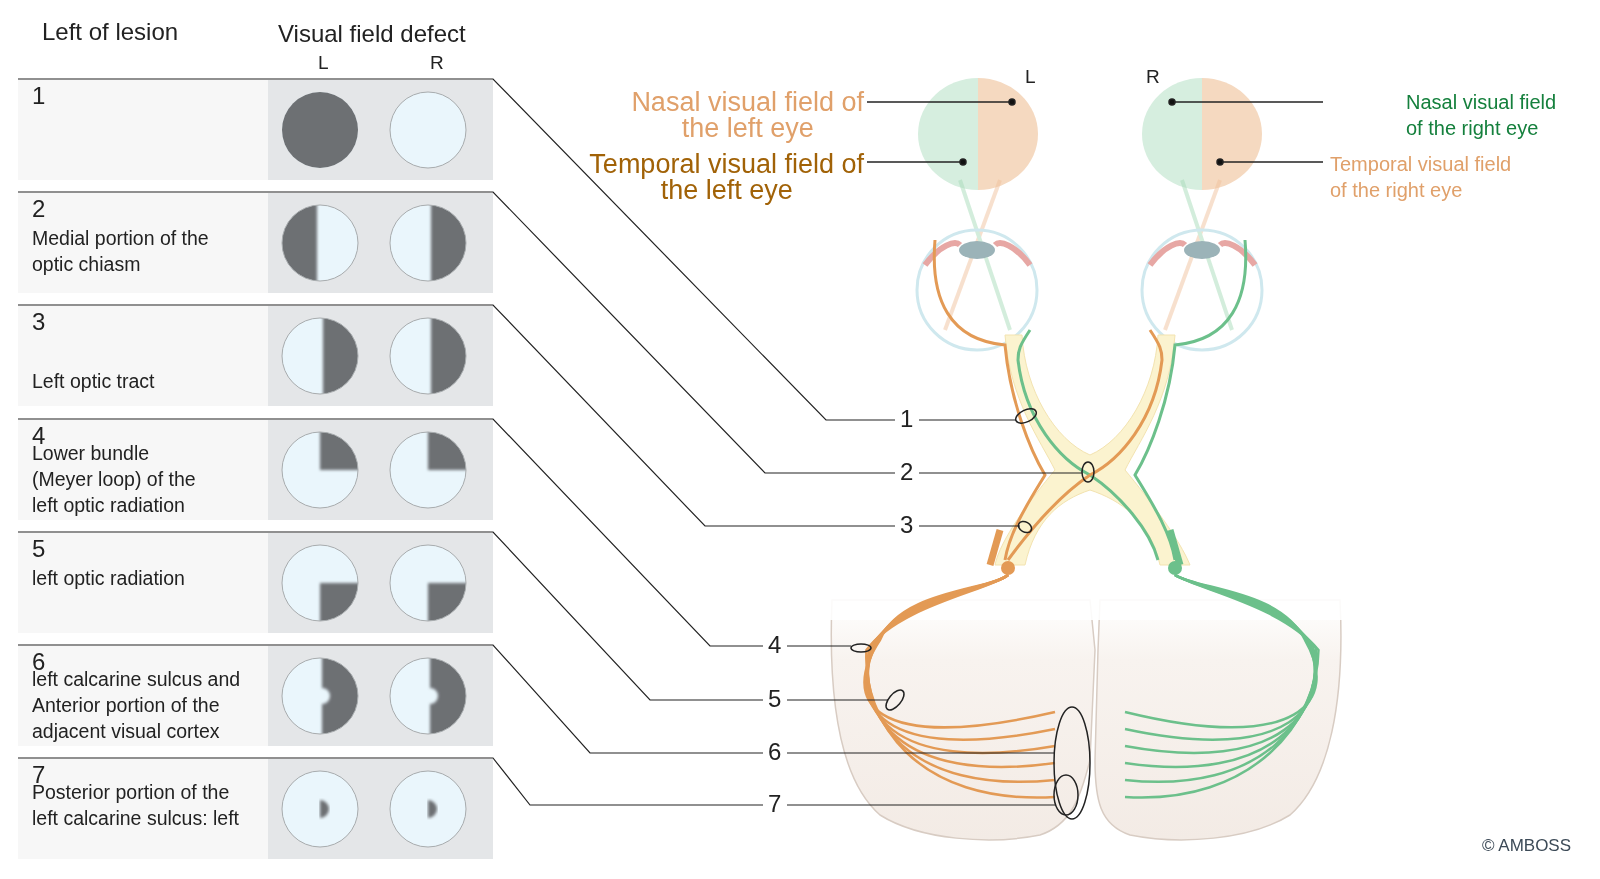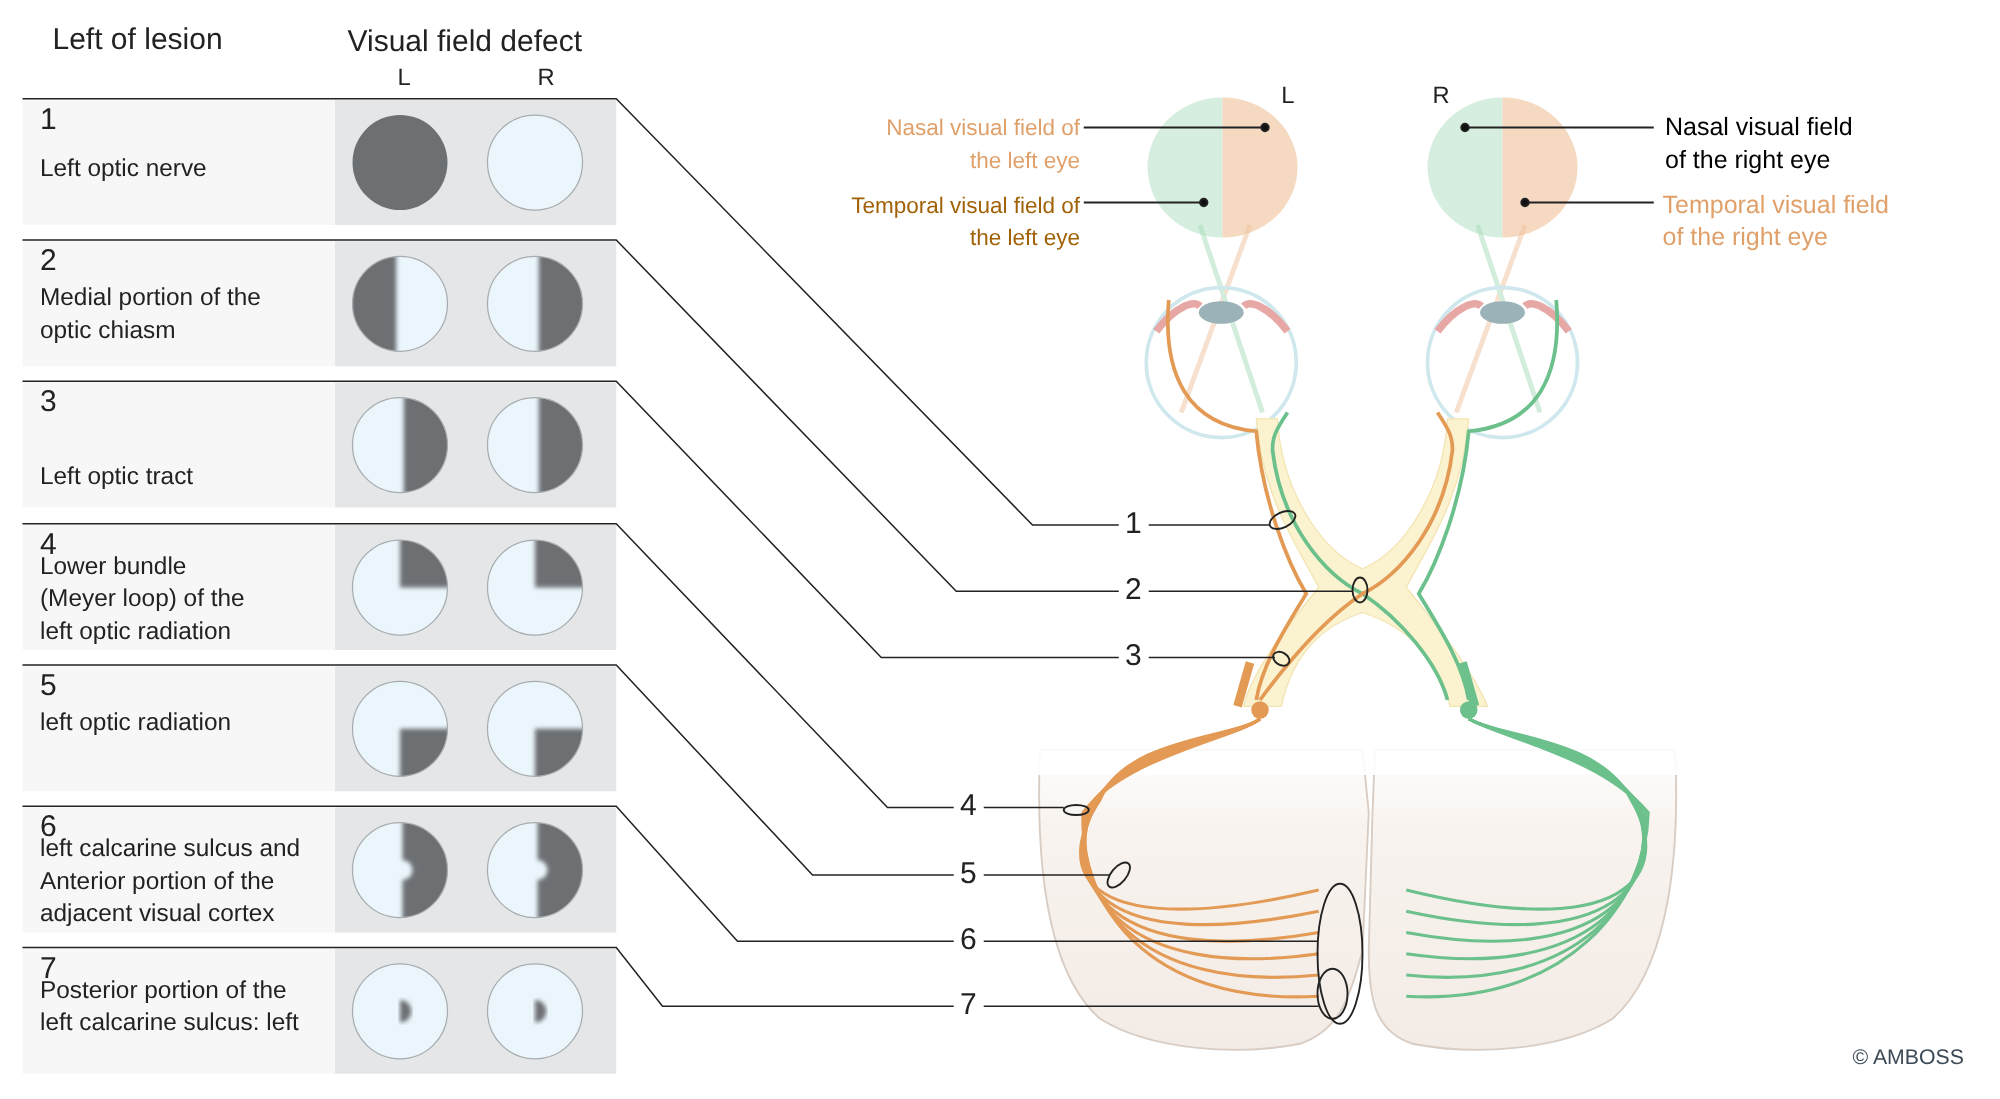--- a/index.html
+++ b/index.html
@@ -7,39 +7,36 @@
          font-family:"Liberation Sans", sans-serif; color:#222; }
   .hdr { position:absolute; font-size:24px; color:#222; }
   .lr { position:absolute; font-size:19px; color:#222; }
   .row { position:absolute; left:18px; width:475px; height:100px; }
   .row .txt { position:absolute; left:0; top:0; width:250px; height:100px; background:#f7f7f7; }
   .row .vf { position:absolute; left:250px; top:0; width:225px; height:100px; background:#e4e6e8; }
   .row .num { position:absolute; left:14px; top:2px; font-size:24px; color:#222; }
   .row .lbl { position:absolute; left:14px; font-size:19.5px; line-height:26px; color:#222; width:240px; }
   svg { position:absolute; left:0; top:0; }
   .copy { position:absolute; left:1482px; top:836px; font-size:17px; color:#3c4a57; }
-  .annot { position:absolute; font-size:18px; line-height:26px; text-align:right; }
+  .annot { position:absolute; font-size:27px; line-height:26px; text-align:center; }
   .annotR { position:absolute; font-size:20px; line-height:26px; text-align:left; }
   .callnum { position:absolute; font-size:24px; color:#222; }
 </style>
 </head>
 <body>
 
 <div class="hdr" style="left:42px;top:18px;">Left of lesion</div>
 <div class="hdr" style="left:278px;top:20px;">Visual field defect</div>
 <div class="lr" style="left:318px;top:52px;">L</div>
 <div class="lr" style="left:430px;top:52px;">R</div>
 
 <div id="rows">
     <div class="row" style="top: 80px;">
       <div class="txt">
         <div class="num">1</div>
-        <div class="lbl" style="top: 42px;">
-          <div>Left optic nerve</div>
-        </div>
       </div>
       <div class="vf">
         <svg width="80" height="80" style="position: absolute; left: 12px; top: 10px;">
           <defs>
             <clipPath id="c0left">
               <circle cx="40" cy="40" r="38"></circle>
             </clipPath>
     <filter id="bc0left">
               <feGaussianBlur stdDeviation="1.5"></feGaussianBlur>
             </filter>
@@ -416,21 +413,21 @@
 <div class="lr" style="left:1146px;top:66px;">R</div>
 
 <div class="annot" style="right:736px;top:89px;color:#e0a06a;">
   <div>Nasal visual field of</div>
   <div>the left eye</div>
 </div>
 <div class="annot" style="right:736px;top:151px;color:#a16207;">
   <div>Temporal visual field of</div>
   <div>the left eye</div>
 </div>
-<div class="annotR" style="left:1332px;top:89px;color:#000000;">
+<div class="annotR" style="left:1406px;top:89px;color:#15803d;">
   <div>Nasal visual field</div>
   <div>of the right eye</div>
 </div>
 <div class="annotR" style="left:1330px;top:151px;color:#e0a06a;">
   <div>Temporal visual field</div>
   <div>of the right eye</div>
 </div>
 
 <div id="callouts">
     <div class="callnum" style="left: 900px; top: 405px;">1</div>

